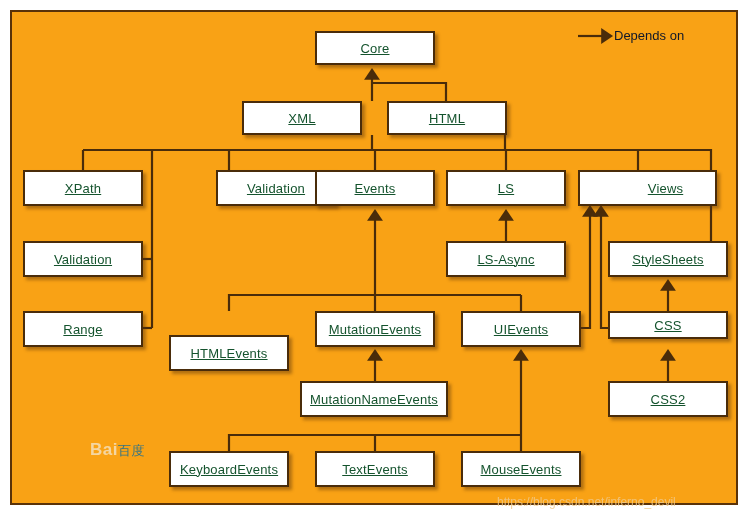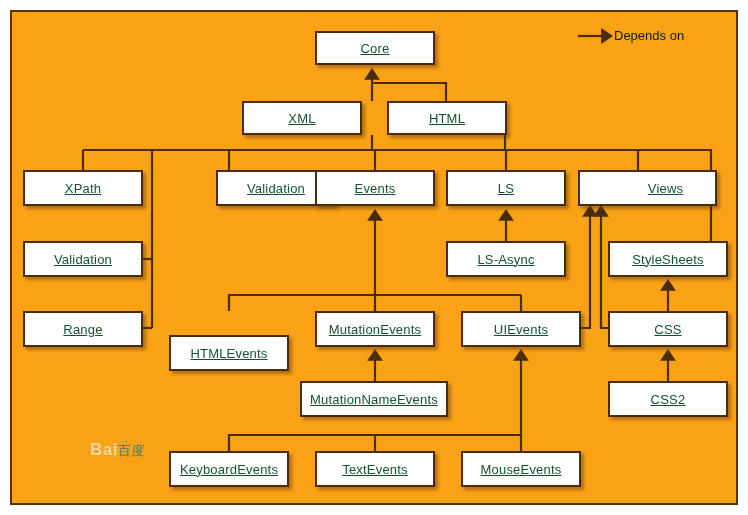--- a/index.html
+++ b/index.html
@@ -75,20 +75,21 @@
       <path d="M 578 36 L 606 36" marker-end="url(#ah)"></path>
     </g>
   </svg>
 
   <div class="legend-label" style="left:614px;top:28px;">Depends on</div>
 
   <div class="baidu" style="left:90px;top:440px;">
     <span>Bai</span><span class="b2">百度</span>
   </div>
 
+  <div class="watermark" style="left:497px;top:495px;">https://blog.csdn.net/inferno_devil</div>
 
   <div id="nodes">
       <div class="node" style="left: 315px; top: 31px; width: 120px; height: 34px;">
         <span>Core</span>
       </div>
       <div class="node" style="left: 242px; top: 101px; width: 120px; height: 34px;">
         <span>XML</span>
       </div>
       <div class="node" style="left: 387px; top: 101px; width: 120px; height: 34px;">
         <span>HTML</span>
@@ -122,21 +123,21 @@
       </div>
       <div class="node" style="left: 169px; top: 311px; width: 120px; height: 36px; margin-top: 24px;">
         <span>HTMLEvents</span>
       </div>
       <div class="node" style="left: 315px; top: 311px; width: 120px; height: 36px;">
         <span>MutationEvents</span>
       </div>
       <div class="node" style="left: 461px; top: 311px; width: 120px; height: 36px;">
         <span>UIEvents</span>
       </div>
-      <div class="node" style="left: 608px; top: 311px; width: 120px; height: 36px;">
+      <div class="node" style="left: 608px; top: 311px; width: 120px; height: 28px;">
         <span>CSS</span>
       </div>
       <div class="node" style="left: 300px; top: 381px; width: 148px; height: 36px;">
         <span>MutationNameEvents</span>
       </div>
       <div class="node" style="left: 608px; top: 381px; width: 120px; height: 36px;">
         <span>CSS2</span>
       </div>
       <div class="node" style="left: 169px; top: 451px; width: 120px; height: 36px;">
         <span>KeyboardEvents</span>

